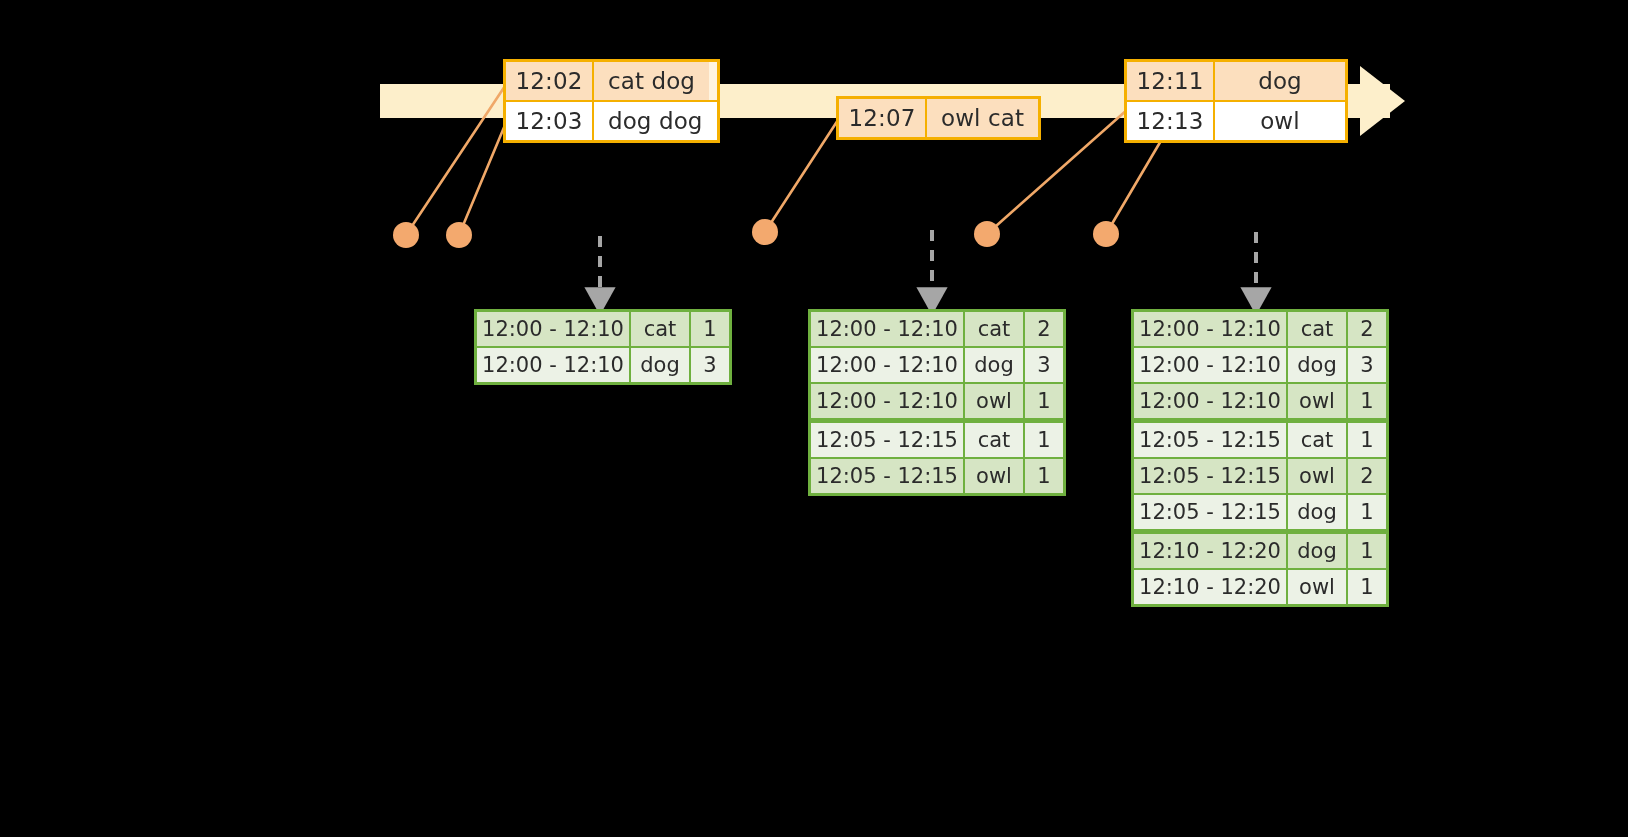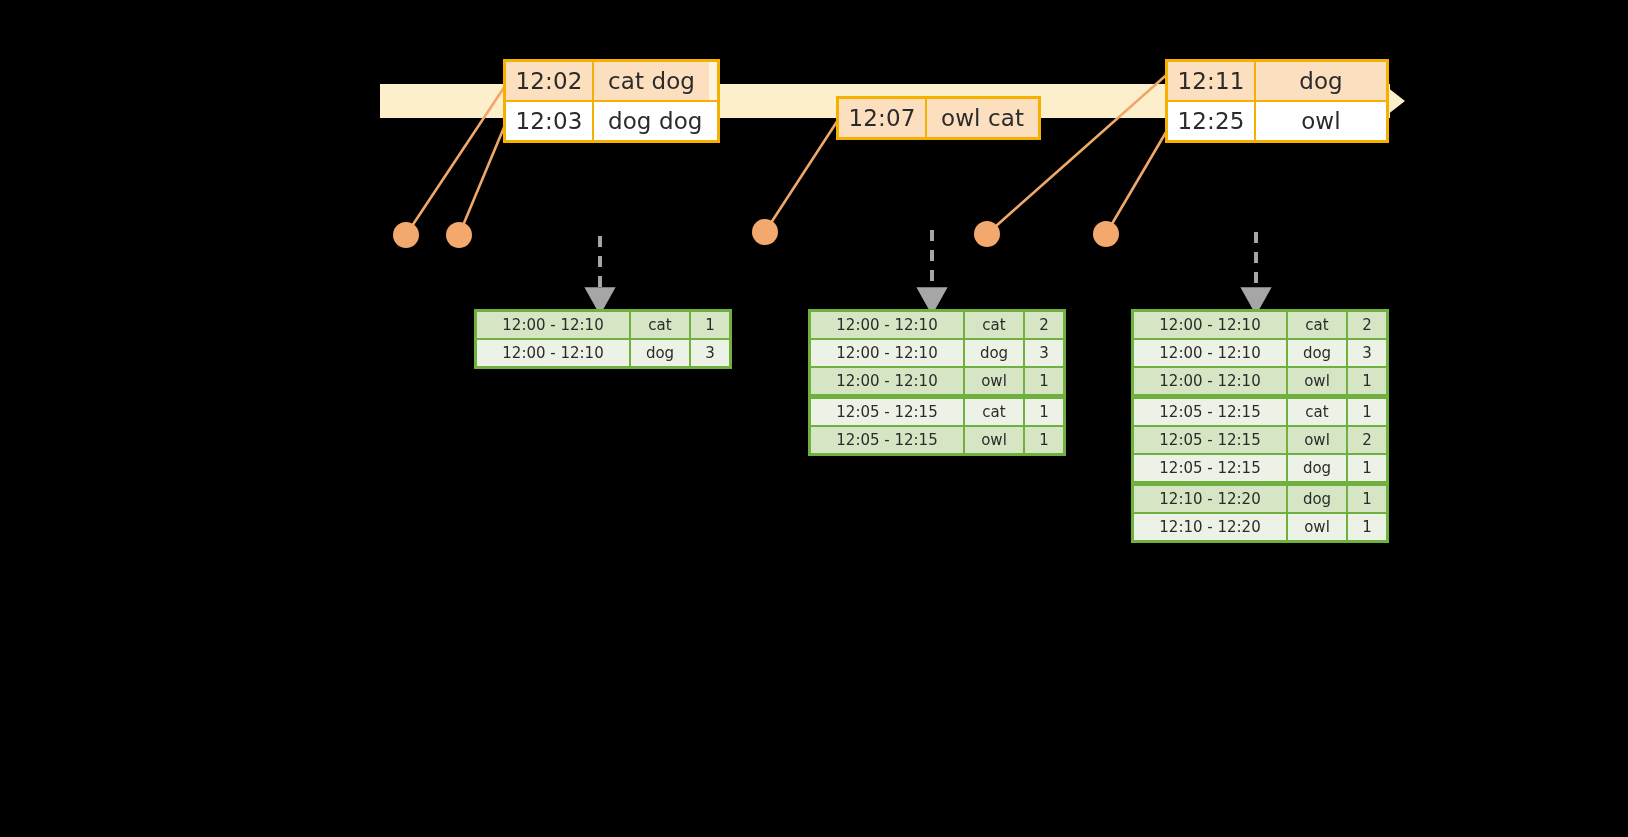--- a/index.html
+++ b/index.html
@@ -69,23 +69,23 @@
   }
   .result-row {
     display: flex;
     align-items: stretch;
   }
   .result-row + .result-row { margin-top: 2px; }
   .result-row .cell {
     display: flex;
     align-items: center;
     justify-content: center;
-    height: 26px;
+    height: 34px;
     color: #2b2b2b;
-    font-size: 15px;
+    font-size: 21px;
     white-space: nowrap;
   }
   .result-row.shade-a .cell { background: #D6E5C4; }
   .result-row.shade-b .cell { background: #ECF2E6; }
   .result-row .cell.window  { width: 152px; }
   .result-row .cell.key     { width: 58px;  margin-left: 2px; }
   .result-row .cell.count   { width: 38px;  margin-left: 2px; }
 
   .result-row.group-end + .result-row { margin-top: 5px; }
 </style>
@@ -140,27 +140,27 @@
     </div>
   </div>
 
   <div class="event-box" style="left:836px; top:96px;">
     <div class="event-row shade-a">
       <div class="cell time">12:07</div>
       <div class="cell payload">owl cat</div>
     </div>
   </div>
 
-  <div class="event-box" style="left:1165px; top:59px;">
+  <div class="event-box" style="left:1124px; top:59px;">
     <div class="event-row shade-a">
       <div class="cell time">12:11</div>
       <div class="cell payload" style="width:102px;">dog</div>
     </div>
     <div class="event-row shade-b">
-      <div class="cell time">12:25</div>
+      <div class="cell time">12:13</div>
       <div class="cell payload" style="width:102px;">owl</div>
     </div>
   </div>
 
   <div class="result-table" id="result-table-1" style="left:474px; top:309px;">
       <div class="result-row shade-a">
         <div class="cell window">12:00 - 12:10</div>
         <div class="cell key">cat</div>
         <div class="cell count">1</div>
       </div>

